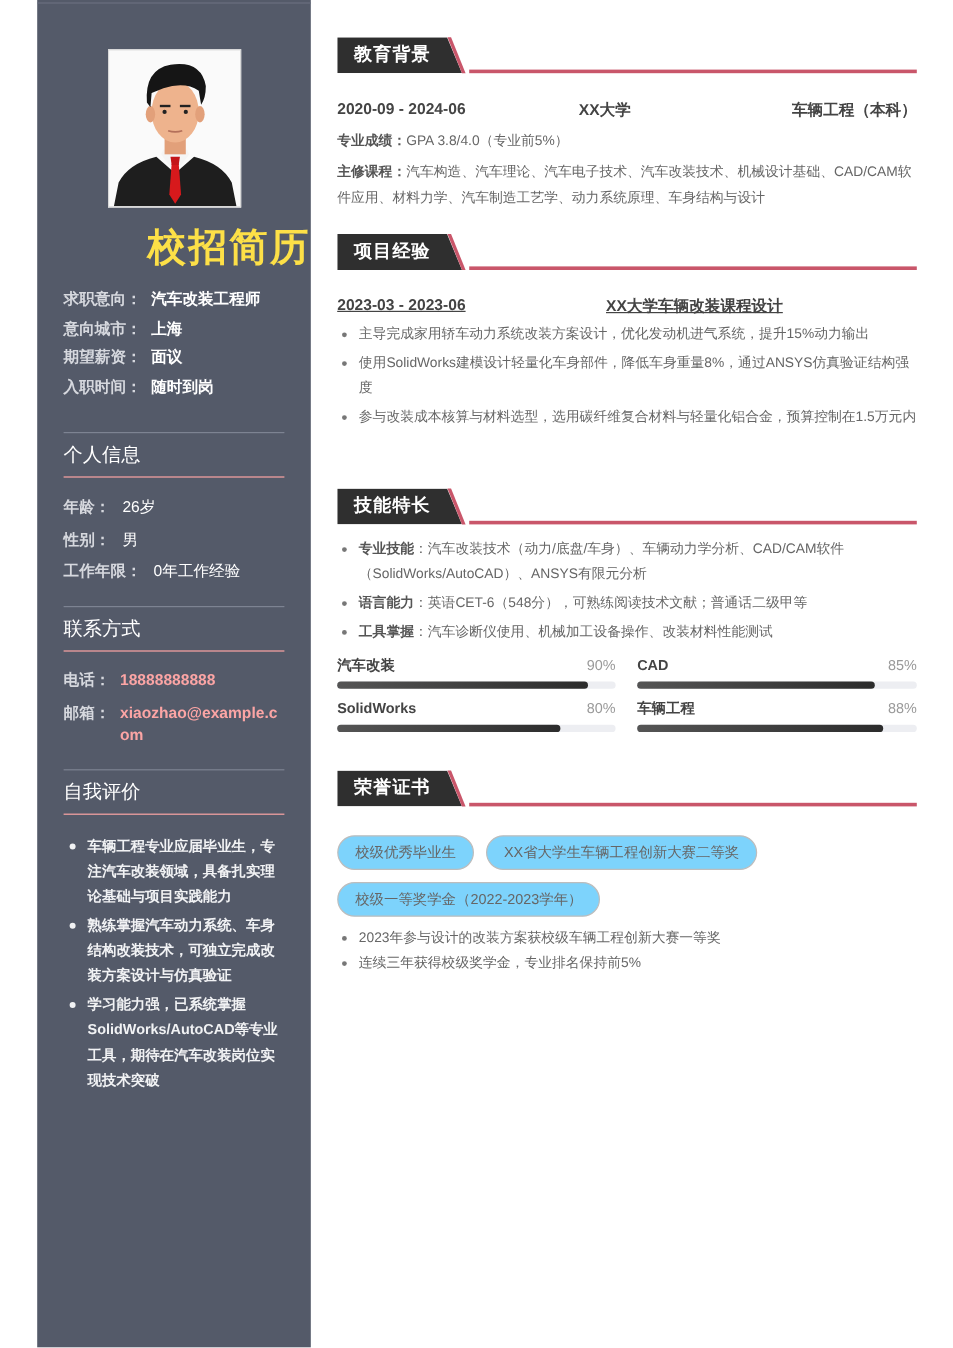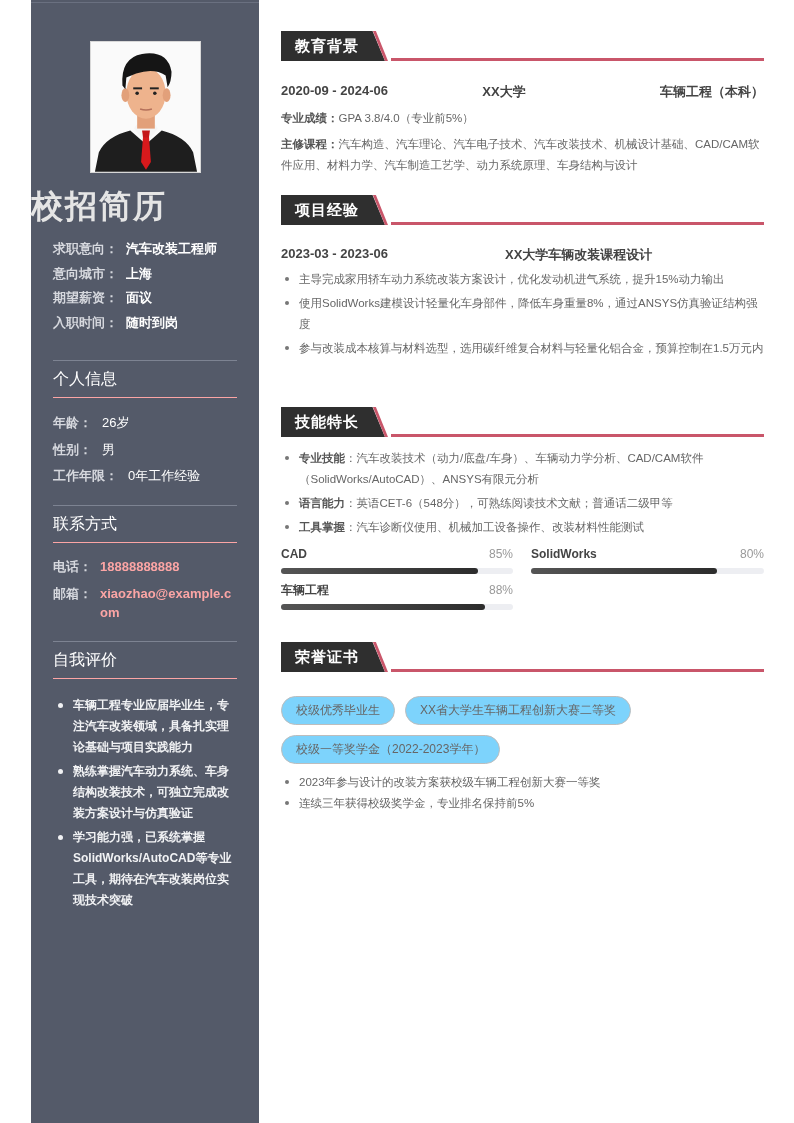--- a/index.html
+++ b/index.html
@@ -12,22 +12,22 @@
     }
     .sidebar::before {
       content: ""; position: absolute; left: 0; right: 0; top: 2px; height: 1px; background: #6a7080;
     }
     .photo {
       position: absolute; left: 59px; top: 41px; width: 111px; height: 132px;
       background: #fafafa; border: 1px solid #d8d8d8; overflow: hidden;
     }
     .photo svg { width: 100%; height: 100%; display: block; }
     .name-title {
-      position: absolute; left: 0; right: 0; top: 185px; text-align: left;
-      font-size: 32px; font-weight: bold; letter-spacing: 2px; color: #e5e5e5;
+      position: absolute; left: 0; right: 0; top: 185px; text-align: right;
+      font-size: 32px; font-weight: bold; letter-spacing: 2px; color: #fde047;
     }
     .intent-list { position: absolute; left: 22px; top: 237px; right: 22px; }
     .kv-row { display: flex; font-size: 13px; font-weight: bold; line-height: 24.5px; }
     .kv-row .k { color: #d6d8de; width: 73px; flex-shrink: 0; }
     .kv-row .v { color: #ffffff; }
 
     .side-section { position: absolute; left: 22px; right: 22px; }
     .side-head {
       border-top: 1px solid #7d8392; border-bottom: 1px solid #fca5a5;
       padding: 8px 0 7px; font-size: 16px; font-weight: normal; color: #fff;
@@ -63,21 +63,21 @@
       background: #c9566a; transform: skewX(22deg); transform-origin: bottom left;
     }
     .sec-head .line {
       position: absolute; left: 110px; right: 0; top: 27px; height: 3px; background: #c9566a;
     }
 
     .edu-row { display: flex; justify-content: space-between; font-size: 13px; font-weight: bold; color: #444; margin-top: 20px; }
     .text-line { font-size: 11.5px; line-height: 21px; color: #666; }
     .text-line b { color: #555; }
 
-    .proj-row { display: flex; font-size: 13px; font-weight: bold; color: #444; margin-top: 19px; }
+    .proj-row { display: flex; font-size: 13px; font-weight: bold; color: #444; margin-top: 19px; text-decoration: underline; }
     .proj-row .date { width: 224px; }
 
     ul.bullets { list-style: none; }
     ul.bullets li {
       position: relative; padding-left: 18px; font-size: 11.5px; line-height: 21px; color: #666;
     }
     ul.bullets li::before {
       content: ""; position: absolute; left: 4px; top: 8px; width: 4px; height: 4px;
       border-radius: 50%; background: #777;
     }
@@ -228,20 +228,29 @@
       <div class="line"></div>
     </div>
     <ul class="bullets" style="margin-top:9px;">
       <li style="margin-bottom:3px;"><b>专业技能</b><span>：汽车改装技术（动力/底盘/车身）、车辆动力学分析、CAD/CAM软件（SolidWorks/AutoCAD）、ANSYS有限元分析</span></li>
       <li style="margin-bottom:3px;"><b>语言能力</b><span>：英语CET-6（548分），可熟练阅读技术文献；普通话二级甲等</span></li>
       <li><b>工具掌握</b><span>：汽车诊断仪使用、机械加工设备操作、改装材料性能测试</span></li>
     </ul>
     <div class="skills-grid">
       <div class="skill">
         <div class="top">
+            <span class="name">汽车改装</span>
+            <span class="pct">90%</span>
+          </div>
+        <div class="track">
+            <div class="fill" style="width:90%;"></div>
+          </div>
+      </div>
+      <div class="skill">
+        <div class="top">
             <span class="name">CAD</span>
             <span class="pct">85%</span>
           </div>
         <div class="track">
             <div class="fill" style="width:85%;"></div>
           </div>
       </div>
       <div class="skill">
         <div class="top">
             <span class="name">SolidWorks</span>

